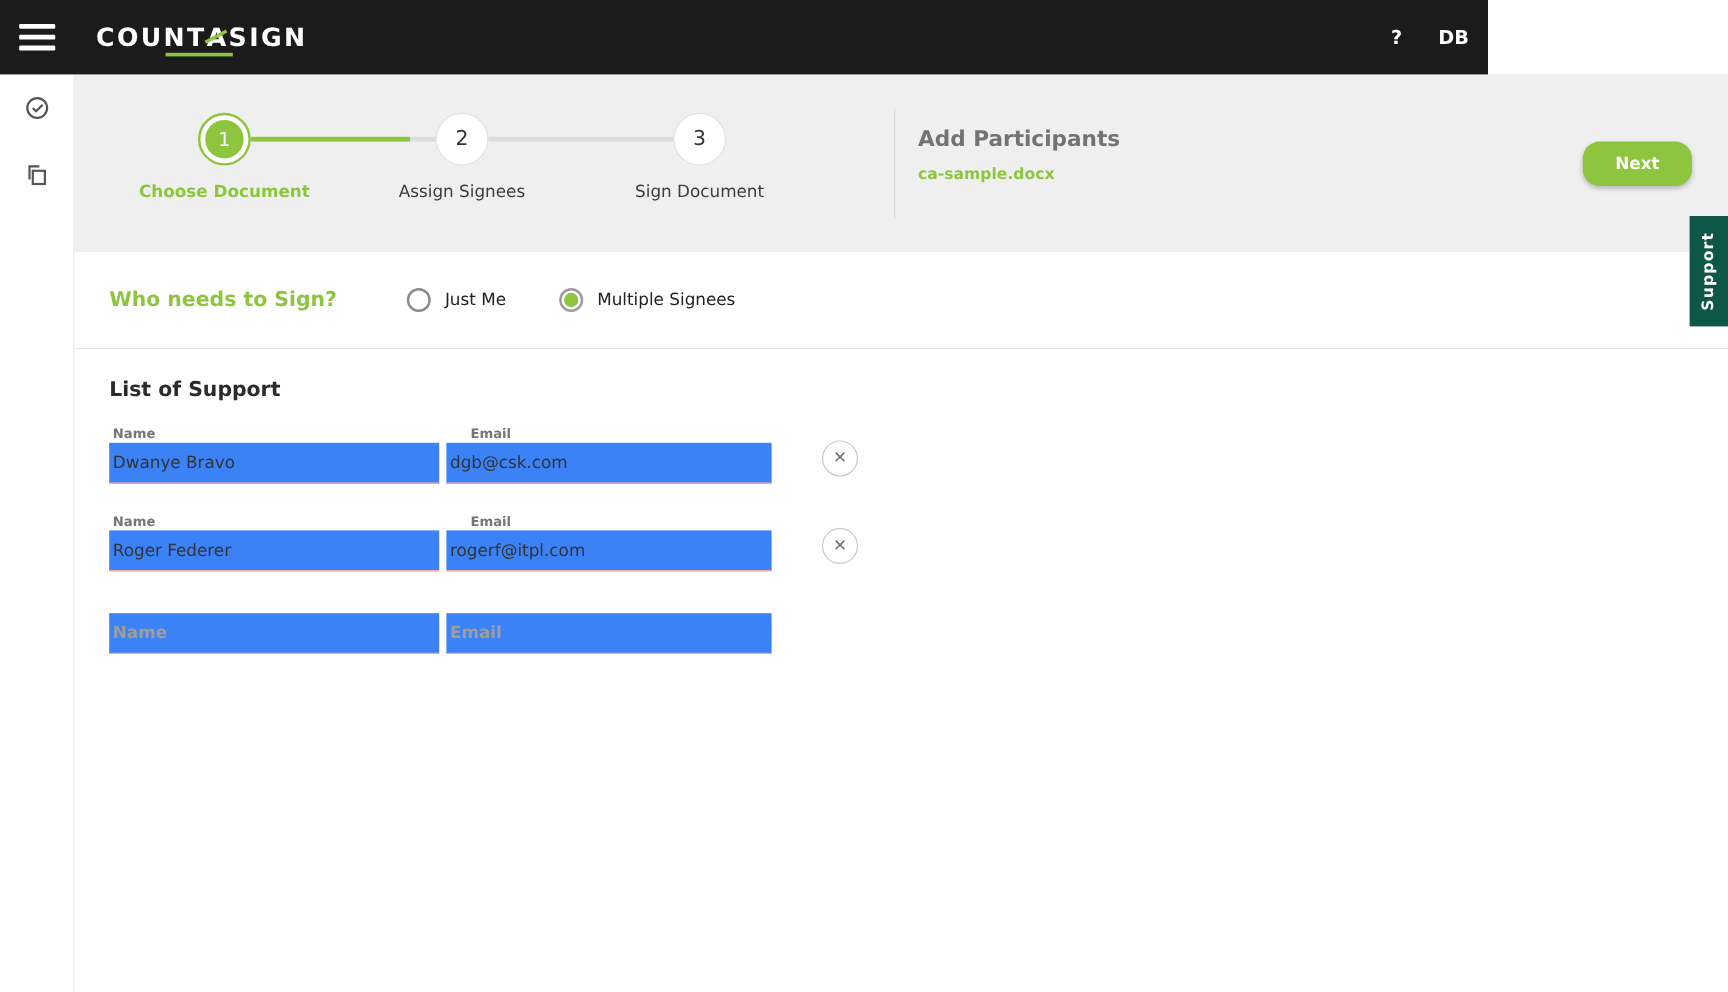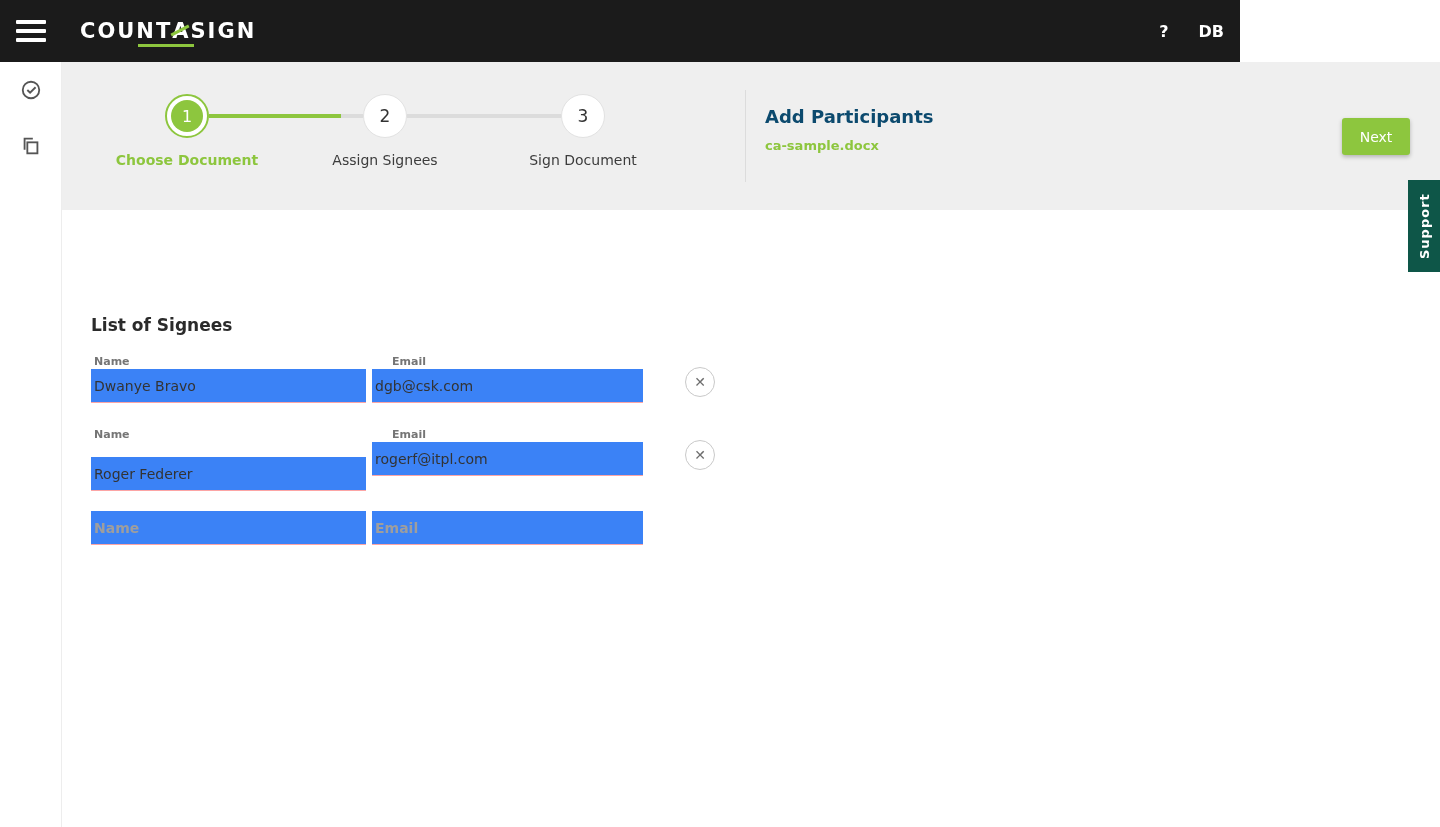--- a/index.html
+++ b/index.html
@@ -42,26 +42,26 @@
   .step-circle.active { border:2px solid #8dc63e; background:#ffffff; }
   .step-circle.active .step-num { width:32px; height:32px; border-radius:50%;
     background:#8dc63e; color:#ffffff; display:flex; align-items:center;
     justify-content:center; font-size:16px; }
   .step-line { position:absolute; top:52px; height:4px; background:#dcdcdc; z-index:1; }
   .step-line.progress { background:linear-gradient(to right,#8dc63e 0 86%,#dcdcdc 86%); }
   .step-label { position:absolute; top:90px; width:160px; text-align:center;
     font-size:14px; color:#3c3c3c; }
   .step-label.active { color:#8dc63e; }
   .head-divider { position:absolute; left:683px; top:28px; width:1px; height:92px; background:#dcdcdc; }
-  .head-title { position:absolute; left:703px; top:44px; font-size:18px; font-weight:bold; color:#0c4a6e; }
+  .head-title { position:absolute; left:703px; top:44px; font-size:18px; font-weight:bold; color:#737373; }
   .head-doc { position:absolute; left:703px; top:76px; font-size:13px; font-weight:bold;
     color:#8dc63e; cursor:pointer; }
-  .next-btn { position:absolute; right:30px; top:56px; width:68px; height:37px;
-    background:#8dc63e; border:none; border-radius:3px; color:#ffffff; font-size:14px;
-    font-family:inherit; cursor:pointer; box-shadow:0 2px 4px rgba(0,0,0,0.25); }
+  .next-btn { position:absolute; right:30px; top:56px; width:91px; height:37px;
+    background:#8dc63e; border:none; border-radius:14px; color:#ffffff; font-size:14px;
+    font-family:inherit; cursor:pointer; box-shadow:0 2px 4px rgba(0,0,0,0.25);font-weight:bold; }
 
   
   .support-tab { position:absolute; top:180px; right:0; width:32px; height:92px;
     background:#0e5648; color:#ffffff; display:flex; align-items:center; justify-content:center;
     writing-mode:vertical-rl; transform:rotate(180deg); font-size:13px; font-weight:bold;
     letter-spacing:1px; cursor:pointer; z-index:40; border-radius:0 0 0 0; }
 
   
   .sign-band { position:absolute; top:148px; left:0; right:0; height:81px;
     background:#ffffff; border-bottom:1px solid #e8e8e8; display:flex; align-items:center; }
@@ -145,37 +145,48 @@
     <div class="step-label active" style="left:45px;font-weight:bold;">Choose Document</div>
     <div class="step-label" style="left:243px;">Assign Signees</div>
     <div class="step-label" style="left:441px;text-align:center;">Sign Document</div>
 
     <div class="head-divider"></div>
     <div class="head-title">Add Participants</div>
     <div class="head-doc">ca-sample.docx</div>
     <button class="next-btn">Next</button>
   </div>
 
+  <div class="sign-band">
+    <div class="sign-question">Who needs to Sign?</div>
+    <div class="radio-option first">
+      <span class="radio-circle"></span>
+      <span class="radio-label">Just Me</span>
+    </div>
+    <div class="radio-option second">
+      <span class="radio-circle selected"></span>
+      <span class="radio-label">Multiple Signees</span>
+    </div>
+  </div>
 
   <div class="list-section">
-    <div class="list-title">List of Signees</div>
+    <div class="list-title">List of Support</div>
 
     <div>
       <div class="field-label" style="left:32px; top:64px;">Name</div>
       <input class="text-input col-name" style="top: 78px;" type="text" value="Dwanye Bravo">
       <div class="field-label" style="left:330px; top:64px;">Email</div>
       <input class="text-input col-email" style="top: 78px;" type="text" value="dgb@csk.com">
       <button class="remove-btn" style="top:76px;">
         <span>✕</span>
       </button>
     </div>
 
     <div>
       <div class="field-label" style="left:32px; top:137px;">Name</div>
-      <input class="text-input col-name" style="top: 166px;" type="text" value="Roger Federer">
+      <input class="text-input col-name" style="top: 151px;" type="text" value="Roger Federer">
       <div class="field-label" style="left:330px; top:137px;">Email</div>
       <input class="text-input col-email" style="top: 151px;" type="text" value="rogerf@itpl.com">
       <button class="remove-btn" style="top:149px;">
         <span>✕</span>
       </button>
     </div>
 
     <div>
       <input class="text-input col-name" style="top: 220px;" type="text" placeholder="Name">
       <input class="text-input col-email" style="top: 220px;" type="text" placeholder="Email">

